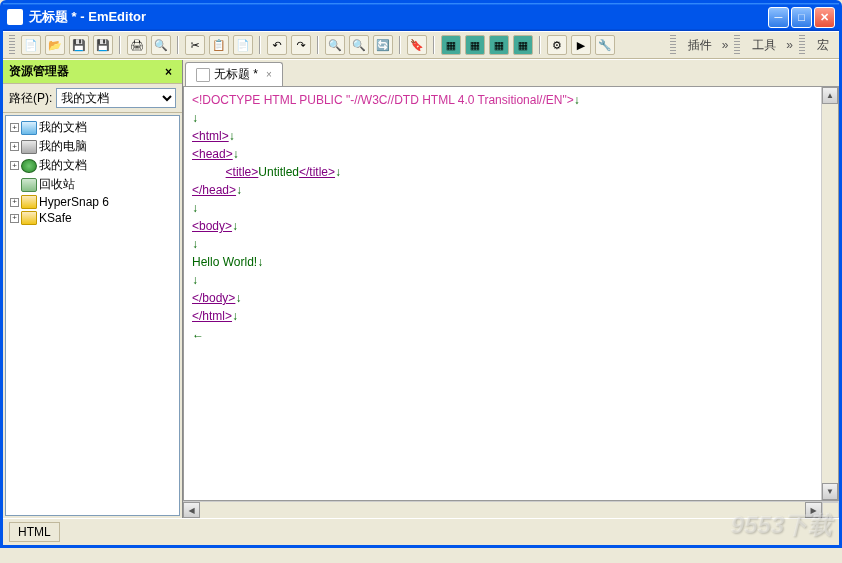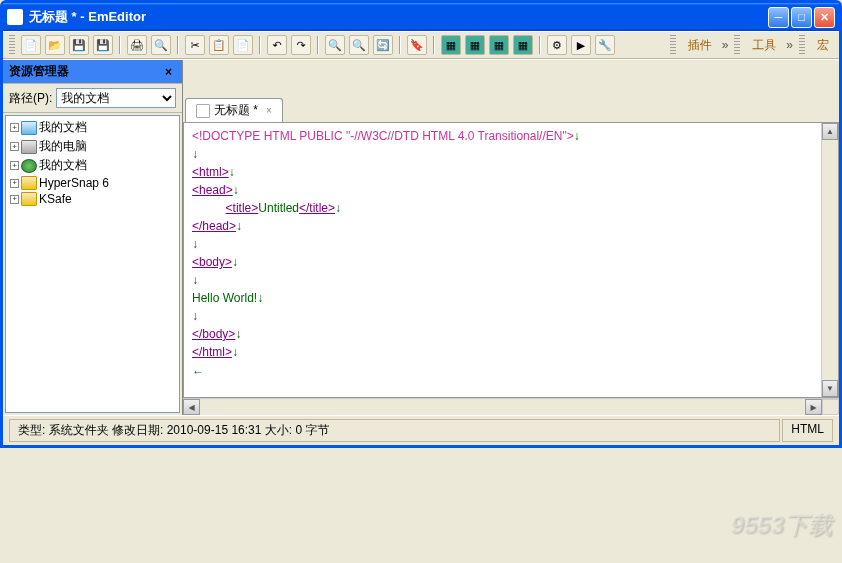--- a/index.html
+++ b/index.html
@@ -1,45 +1,45 @@
 <!DOCTYPE html>
 <html><head>
 <meta charset="utf-8">
 <style>
 * { margin: 0; padding: 0; box-sizing: border-box; font-family: "SimSun", "MS Sans Serif", sans-serif; font-size: 12px; }
 body { background: #ece9d8; width: 842px; height: 563px; overflow: hidden; position: relative; }
-.window { border: 3px solid #0055ea; border-radius: 6px 6px 0 0; height: 448px; display: flex; flex-direction: column; background: #ece9d8; }
+.window { border: 3px solid #0055ea; border-radius: 6px 6px 0 0; height: 548px; display: flex; flex-direction: column; background: #ece9d8; }
 .titlebar { background: linear-gradient(to bottom, #3d95ff 0%, #0055ea 8%, #0055ea 92%, #003dc0 100%); height: 28px; display: flex; align-items: center; padding: 0 4px; color: #fff; font-weight: bold; }
 .titlebar .icon { width: 16px; height: 16px; background: #fff; margin-right: 4px; border-radius: 2px; }
 .titlebar .title { flex: 1; padding-left: 2px; font-size: 13px; }
 .titlebar .wbtn { width: 21px; height: 21px; margin-left: 2px; border: 1px solid #fff; border-radius: 3px; background: linear-gradient(to bottom, #8ec1ff, #2f7be8); display:flex; align-items:center; justify-content:center; color:#fff; font-weight:bold; font-family:Arial; font-size:11px; cursor:pointer;}
 .titlebar .wbtn.close { background: linear-gradient(to bottom, #ff9d8b, #e8513a); }
 .menubar { background: #ece9d8; padding: 3px 6px; border-bottom: 1px solid #c0b89c; display:flex; gap:2px;}
 .menubar span { padding: 2px 6px; cursor:pointer;}
 .toolbar { background: #ece9d8; padding: 3px 4px; border-top:1px solid #fff; border-bottom:1px solid #c0b89c; display:flex; align-items:center; gap:4px; }
 .tbtn { width:20px; height:20px; background:#f5f3e7; border:1px solid #c0b89c; border-radius:2px; cursor:pointer; display:inline-flex; align-items:center; justify-content:center; font-size:11px;}
 .tsep { width:2px; height:18px; border-left:1px solid #a0a0a0; border-right:1px solid #fff; margin:0 2px;}
 .tgrip { width:6px; height:20px; background:repeating-linear-gradient(to bottom, #a0a0a0 0 1px, transparent 1px 3px); margin:0 2px;}
-.toolbar .rlabel { padding:0 6px; color:#a16207;}
+.toolbar .rlabel { padding:0 6px; color:#404040;}
 .content { flex:1; display:flex; border-top:1px solid #fff; overflow:hidden;}
 .sidebar { width:180px; background:#ece9d8; border-right:1px solid #888; display:flex; flex-direction:column;}
-.sidehead { background:#3b82f6; padding:3px 6px; display:flex; align-items:center; border-bottom:1px solid #c0b89c; font-weight:bold;}
+.sidehead { background:#bef264; padding:3px 6px; display:flex; align-items:center; border-bottom:1px solid #c0b89c; font-weight:bold;}
 .sidehead .x { margin-left:auto; cursor:pointer; font-family:Arial; font-size:12px; padding:0 4px;}
 .pathrow { padding:4px 6px; display:flex; align-items:center; gap:4px; border-bottom:1px solid #c0b89c;}
 .pathrow select { flex:1; height:20px; font-size:12px; background:#fff; border:1px solid #7f9db9;}
 .tree { flex:1; background:#fff; border:1px solid #7f9db9; margin:2px; overflow:auto; padding:2px;}
 .tree-item { display:flex; align-items:center; padding:1px 2px; cursor:pointer; gap:2px;}
 .tree-toggle { width:9px; height:9px; border:1px solid #888; display:inline-flex; align-items:center; justify-content:center; font-size:8px; line-height:1; font-family:Arial; color:#333;}
 .tree-icon { width:16px; height:14px; display:inline-block;}
 .ico-folder { background:linear-gradient(to bottom,#fceabb,#f0c419); border:1px solid #c49a00; border-radius:1px;}
 .ico-docs { background:linear-gradient(to bottom,#d9f0ff,#68b8e8); border:1px solid #3a8cc8; border-radius:1px;}
 .ico-pc { background:linear-gradient(to bottom,#e8e8e8,#aaa); border:1px solid #777; border-radius:1px;}
 .ico-net { background:radial-gradient(circle,#6fc76f,#2a8a2a); border:1px solid #226622; border-radius:50%;}
 .ico-recycle { background:linear-gradient(to bottom,#d0e8d0,#88c088); border:1px solid #4a8a4a; border-radius:2px;}
-.main { flex:1; display:flex; flex-direction:column; background:#14b8a6;margin-top:36px;}
+.main { flex:1; display:flex; flex-direction:column; background:#14b8a6;}
 .tabs { background:#ece9d8; padding:2px 2px 0 2px; display:flex;}
 .tab { background:#fff; border:1px solid #999; border-bottom:none; padding:3px 10px; display:flex; align-items:center; gap:4px; cursor:pointer; border-radius:3px 3px 0 0;}
 .tab .tabicon { width:14px; height:14px; background:#fff; border:1px solid #aaa; border-radius:1px;}
 .tab .tabclose { margin-left:4px; color:#888; font-family:Arial; font-size:10px;}
 .editor-wrap { flex:1; display:flex; border:1px solid #999; background:#fff; position:relative; overflow:hidden;}
 .editor { flex:1; padding:4px 8px; font-family:"MS Gothic","Courier New",monospace; font-size:14px; white-space:pre; overflow:hidden; line-height:18px;}
 .editor .tag { color:#800080;text-decoration:underline;}
 .editor .doctype { color:#cc3399;}
 .editor .text { color:#006600;}
 .editor .eol { color:#006600;}
@@ -132,20 +132,25 @@
             <span class="tree-toggle">+</span>
             <span class="tree-icon ico-pc"></span>
             <span>我的电脑</span>
           </div>
         <div class="tree-item">
             <span class="tree-toggle">+</span>
             <span class="tree-icon ico-net"></span>
             <span>我的文档</span>
           </div>
         <div class="tree-item">
+            <span style="width:9px"></span>
+            <span class="tree-icon ico-recycle"></span>
+            <span>回收站</span>
+          </div>
+        <div class="tree-item">
             <span class="tree-toggle">+</span>
             <span class="tree-icon ico-folder"></span>
             <span>HyperSnap 6</span>
           </div>
         <div class="tree-item">
             <span class="tree-toggle">+</span>
             <span class="tree-icon ico-folder"></span>
             <span>KSafe</span>
           </div>
       </div>
@@ -183,18 +188,17 @@
       <div class="hscroll">
         <div class="sbtn">◀</div>
         <div class="track"></div>
         <div class="sbtn">▶</div>
         <div style="width:17px;background:#ece9d8;border:1px solid #ccc"></div>
       </div>
     </div>
   </div>
 
   <div class="statusbar">
-    <span class="panel wide">类型:  系统文件夹  修改日期:  2010-09-15 16:31  大小:  0 字节</span>
     <span class="panel">HTML</span>
   </div>
 </div>
 
 <div class="watermark">9553下载</div>
 
 </body></html>

